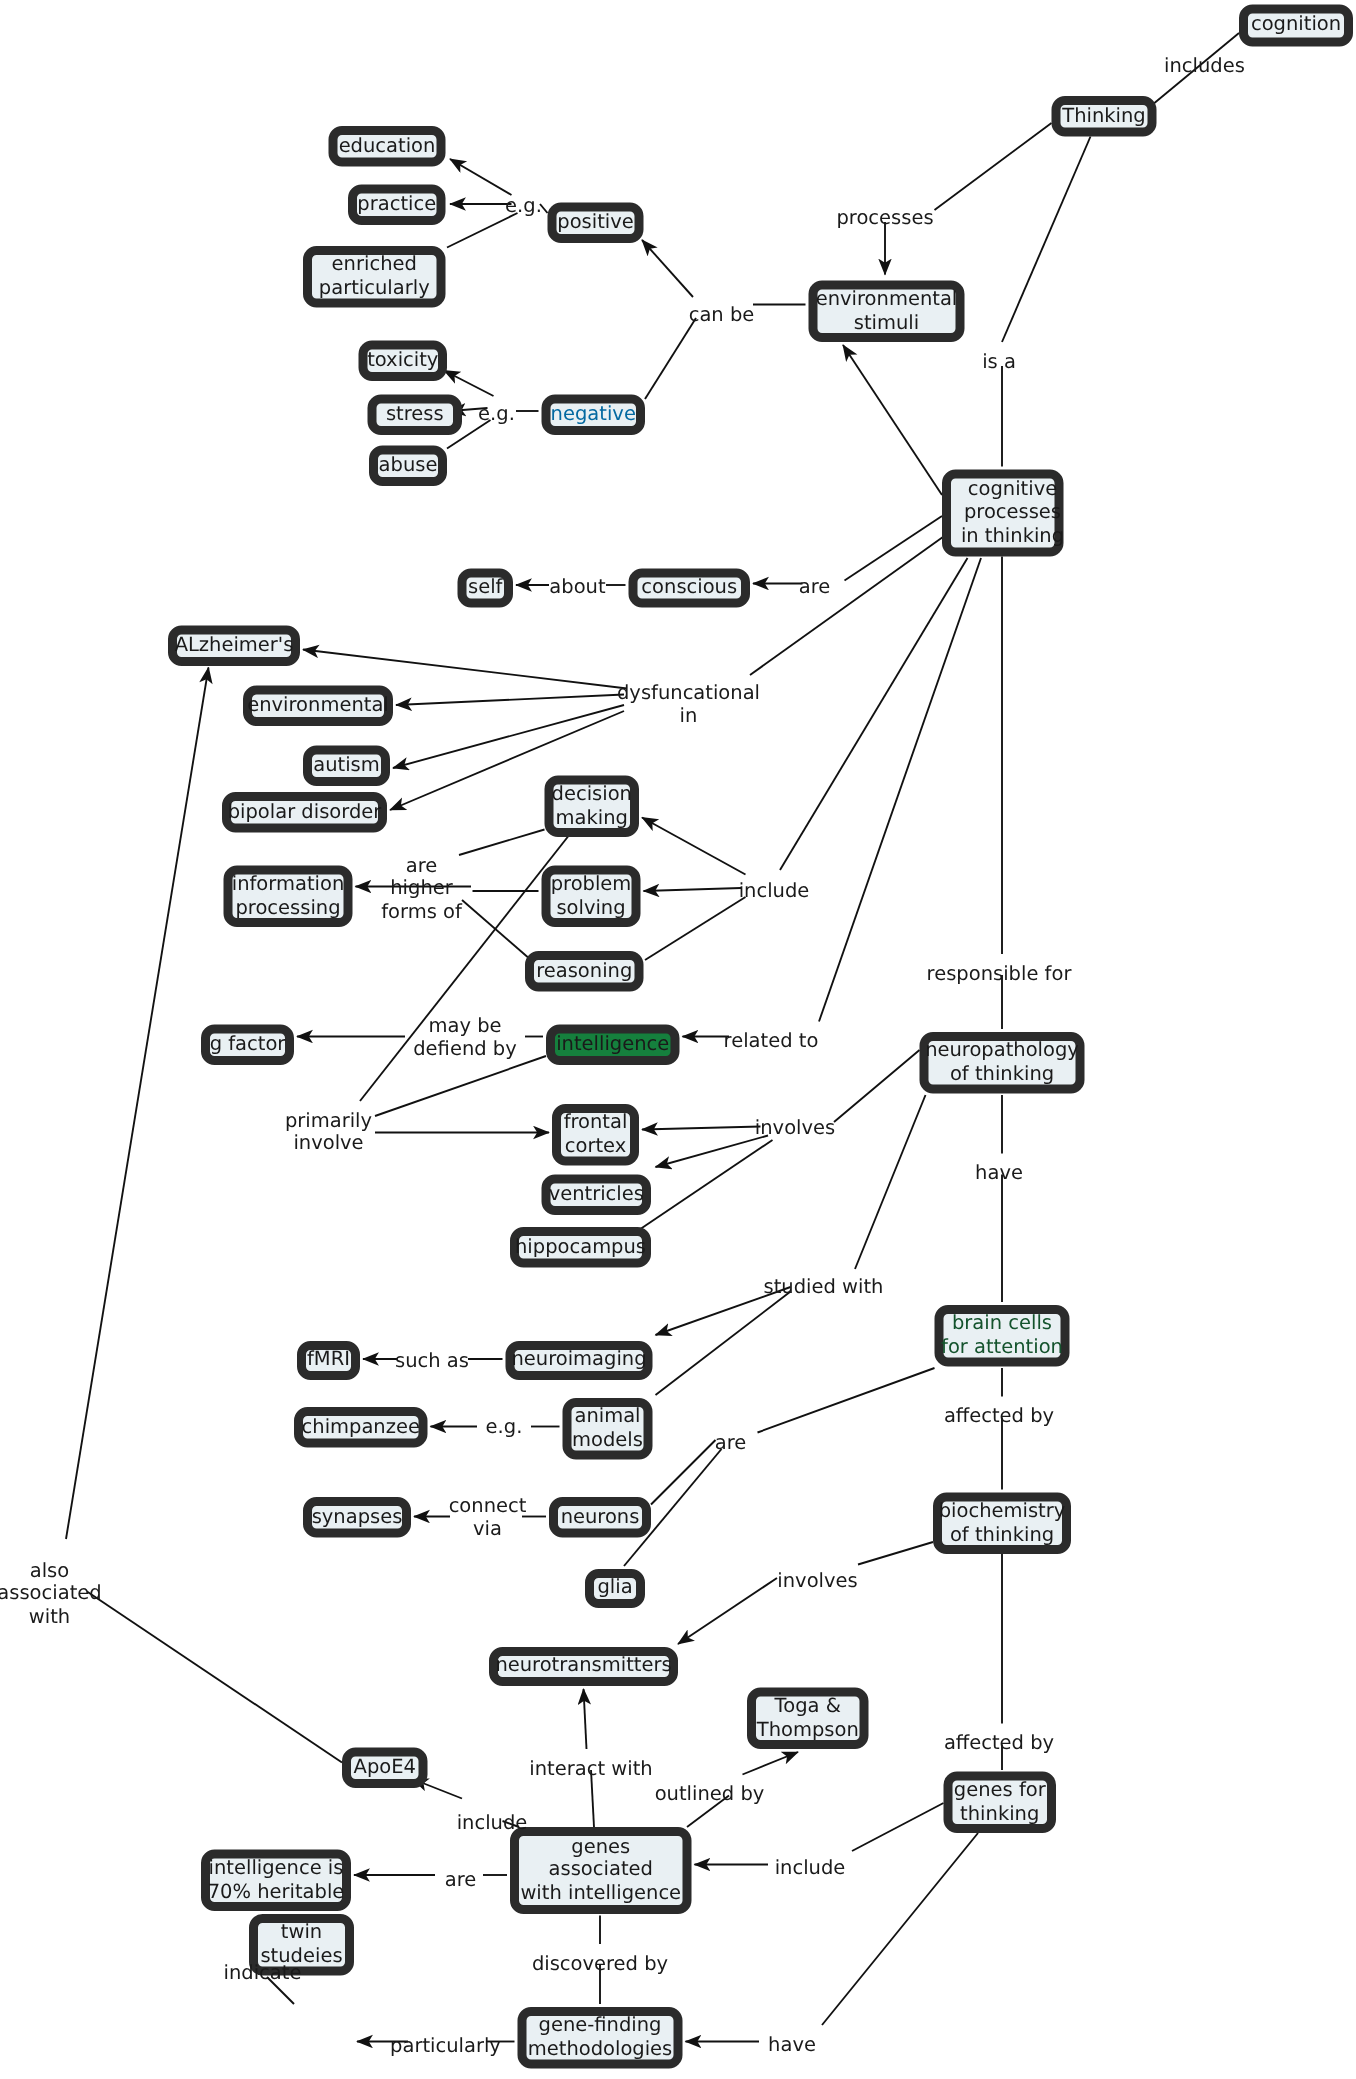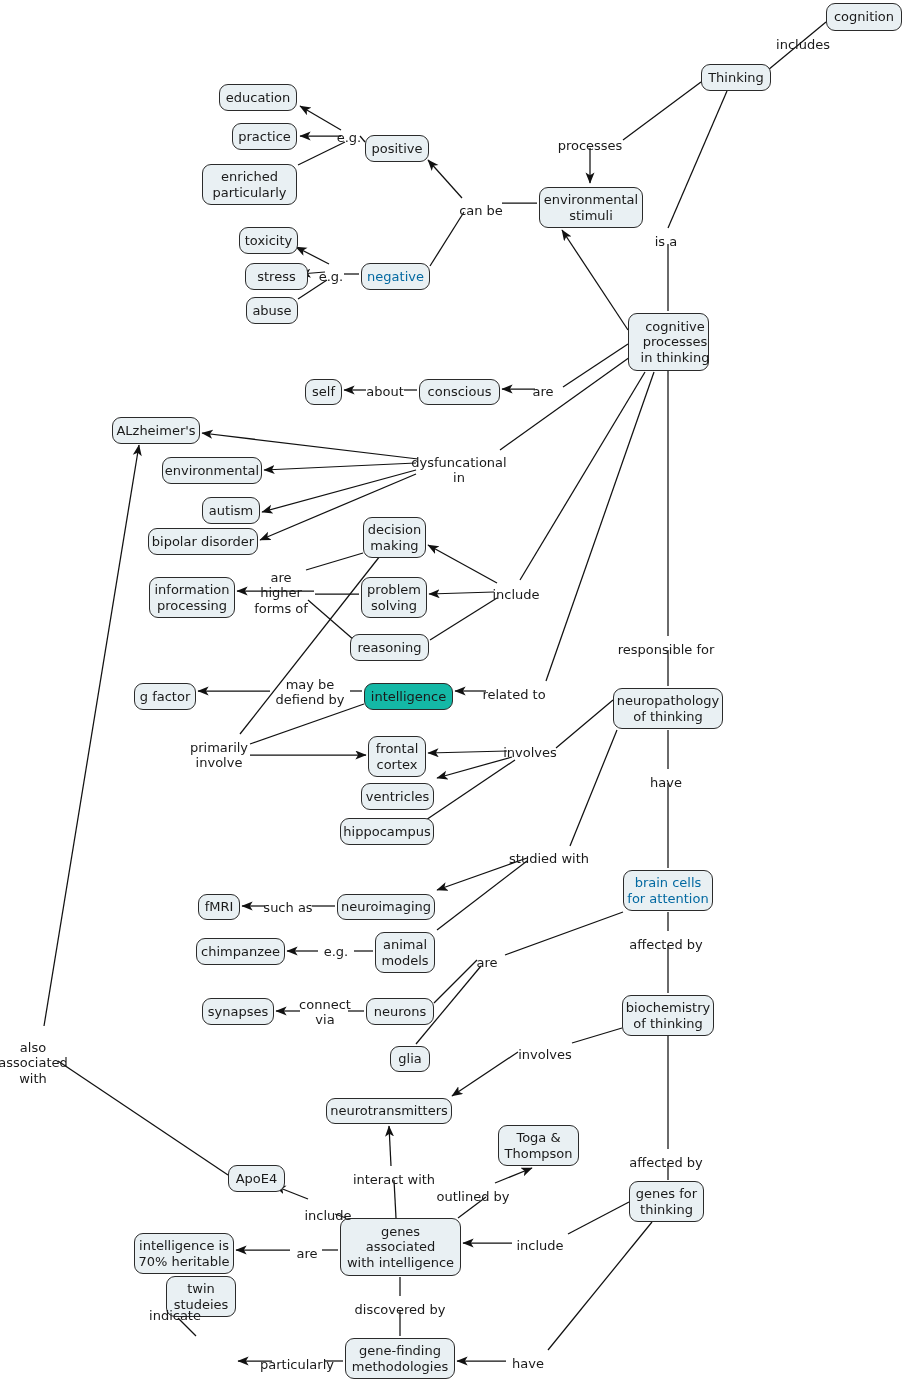--- a/index.html
+++ b/index.html
@@ -19,21 +19,21 @@
     position: absolute;
     left: 0; top: 0;
     width: 904px;
     height: 1386px;
     pointer-events: none;
   }
   .node {
     position: absolute;
     box-sizing: border-box;
     background: #e9f0f3;
-    border: 1px solid #f97316;
+    border: 6px solid #f97316;
     border-radius: 9px;
     display: flex;
     align-items: center;
     justify-content: center;
     text-align: center;
     font-size: 13px;
     color: #1a1a1a;
     line-height: 1.18;
     padding: 2px 7px;
     white-space: pre;
@@ -177,28 +177,28 @@
       <div class="node" style="left: 202px; top: 497px; width: 58px; height: 27px; background: rgb(233, 240, 243); border-color: rgb(43, 43, 43); color: rgb(26, 26, 26);">autism</div>
       <div class="node" style="left: 148px; top: 528px; width: 110px; height: 27px; background: rgb(233, 240, 243); border-color: rgb(43, 43, 43); color: rgb(26, 26, 26);">bipolar disorder</div>
       <div class="node" style="left: 363px; top: 517px; width: 63px; height: 41px; background: rgb(233, 240, 243); border-color: rgb(43, 43, 43); color: rgb(26, 26, 26);">decision
 making</div>
       <div class="node" style="left: 149px; top: 577px; width: 86px; height: 41px; background: rgb(233, 240, 243); border-color: rgb(43, 43, 43); color: rgb(26, 26, 26);">information
 processing</div>
       <div class="node" style="left: 361px; top: 577px; width: 66px; height: 41px; background: rgb(233, 240, 243); border-color: rgb(43, 43, 43); color: rgb(26, 26, 26);">problem
 solving</div>
       <div class="node" style="left: 350px; top: 634px; width: 79px; height: 27px; background: rgb(233, 240, 243); border-color: rgb(43, 43, 43); color: rgb(26, 26, 26);">reasoning</div>
       <div class="node" style="left: 134px; top: 683px; width: 62px; height: 27px; background: rgb(233, 240, 243); border-color: rgb(43, 43, 43); color: rgb(26, 26, 26);">g factor</div>
-      <div class="node" style="left: 364px; top: 683px; width: 89px; height: 27px; background: #14b8a6; border-color: rgb(43, 43, 43); color: rgb(26, 26, 26);">intelligence</div>
+      <div class="node" style="left: 364px; top: 683px; width: 89px; height: 27px; background: #15803d; border-color: rgb(43, 43, 43); color: rgb(26, 26, 26);">intelligence</div>
       <div class="node" style="left: 613px; top: 688px; width: 110px; height: 41px; background: rgb(233, 240, 243); border-color: rgb(43, 43, 43); color: rgb(26, 26, 26);">neuropathology
 of thinking</div>
       <div class="node" style="left: 368px; top: 736px; width: 58px; height: 41px; background: rgb(233, 240, 243); border-color: rgb(43, 43, 43); color: rgb(26, 26, 26);">frontal
 cortex</div>
       <div class="node" style="left: 361px; top: 783px; width: 73px; height: 27px; background: rgb(233, 240, 243); border-color: rgb(43, 43, 43); color: rgb(26, 26, 26);">ventricles</div>
       <div class="node" style="left: 340px; top: 818px; width: 94px; height: 27px; background: rgb(233, 240, 243); border-color: rgb(43, 43, 43); color: rgb(26, 26, 26);">hippocampus</div>
-      <div class="node" style="left: 623px; top: 870px; width: 90px; height: 41px; background: rgb(233, 240, 243); border-color: rgb(43, 43, 43); color: #0369a1;">brain cells
+      <div class="node" style="left: 623px; top: 870px; width: 90px; height: 41px; background: rgb(233, 240, 243); border-color: rgb(43, 43, 43); color: #14532d;">brain cells
 for attention</div>
       <div class="node" style="left: 198px; top: 894px; width: 42px; height: 26px; background: rgb(233, 240, 243); border-color: rgb(43, 43, 43); color: rgb(26, 26, 26);">fMRI</div>
       <div class="node" style="left: 337px; top: 894px; width: 98px; height: 26px; background: rgb(233, 240, 243); border-color: rgb(43, 43, 43); color: rgb(26, 26, 26);">neuroimaging</div>
       <div class="node" style="left: 196px; top: 938px; width: 89px; height: 27px; background: rgb(233, 240, 243); border-color: rgb(43, 43, 43); color: rgb(26, 26, 26);">chimpanzee</div>
       <div class="node" style="left: 375px; top: 932px; width: 60px; height: 41px; background: rgb(233, 240, 243); border-color: rgb(43, 43, 43); color: rgb(26, 26, 26);">animal
 models</div>
       <div class="node" style="left: 622px; top: 995px; width: 92px; height: 41px; background: rgb(233, 240, 243); border-color: rgb(43, 43, 43); color: rgb(26, 26, 26);">biochemistry
 of thinking</div>
       <div class="node" style="left: 202px; top: 998px; width: 72px; height: 27px; background: rgb(233, 240, 243); border-color: rgb(43, 43, 43); color: rgb(26, 26, 26);">synapses</div>
       <div class="node" style="left: 366px; top: 998px; width: 68px; height: 27px; background: rgb(233, 240, 243); border-color: rgb(43, 43, 43); color: rgb(26, 26, 26);">neurons</div>

